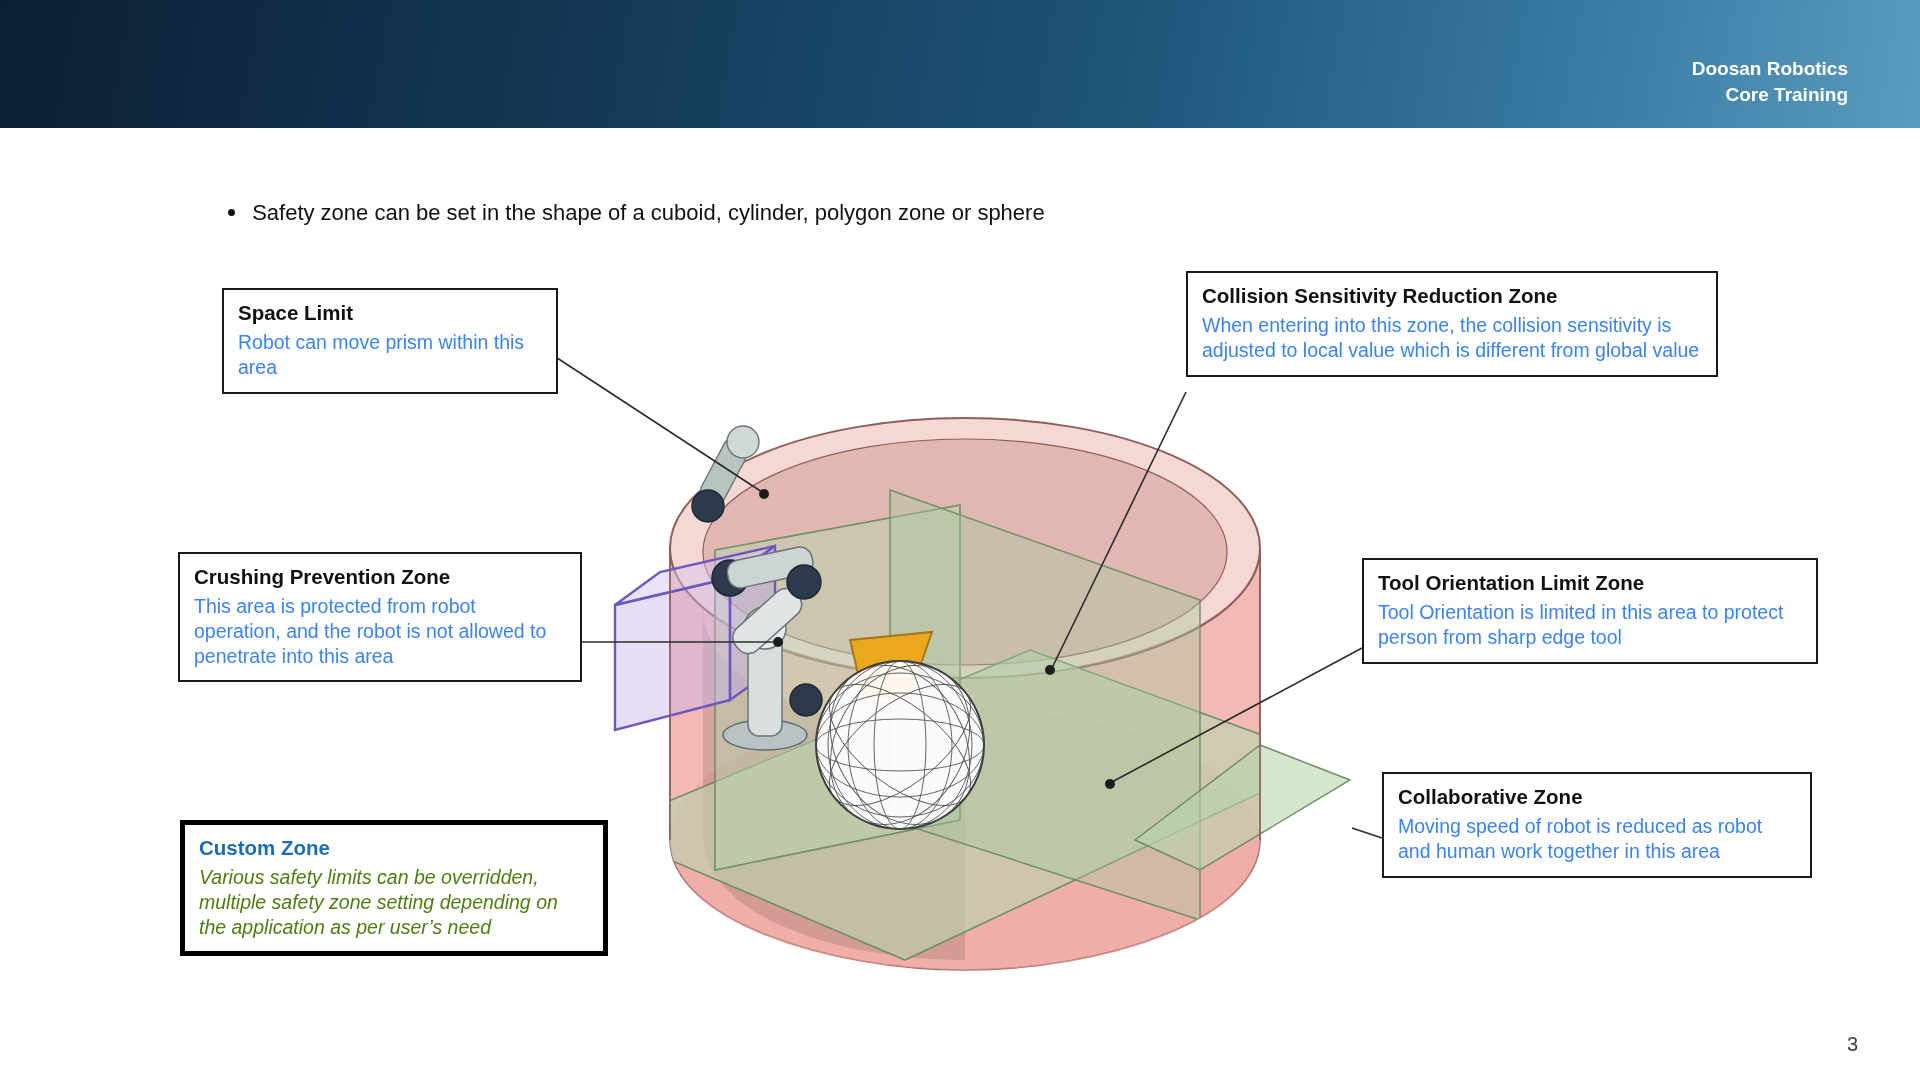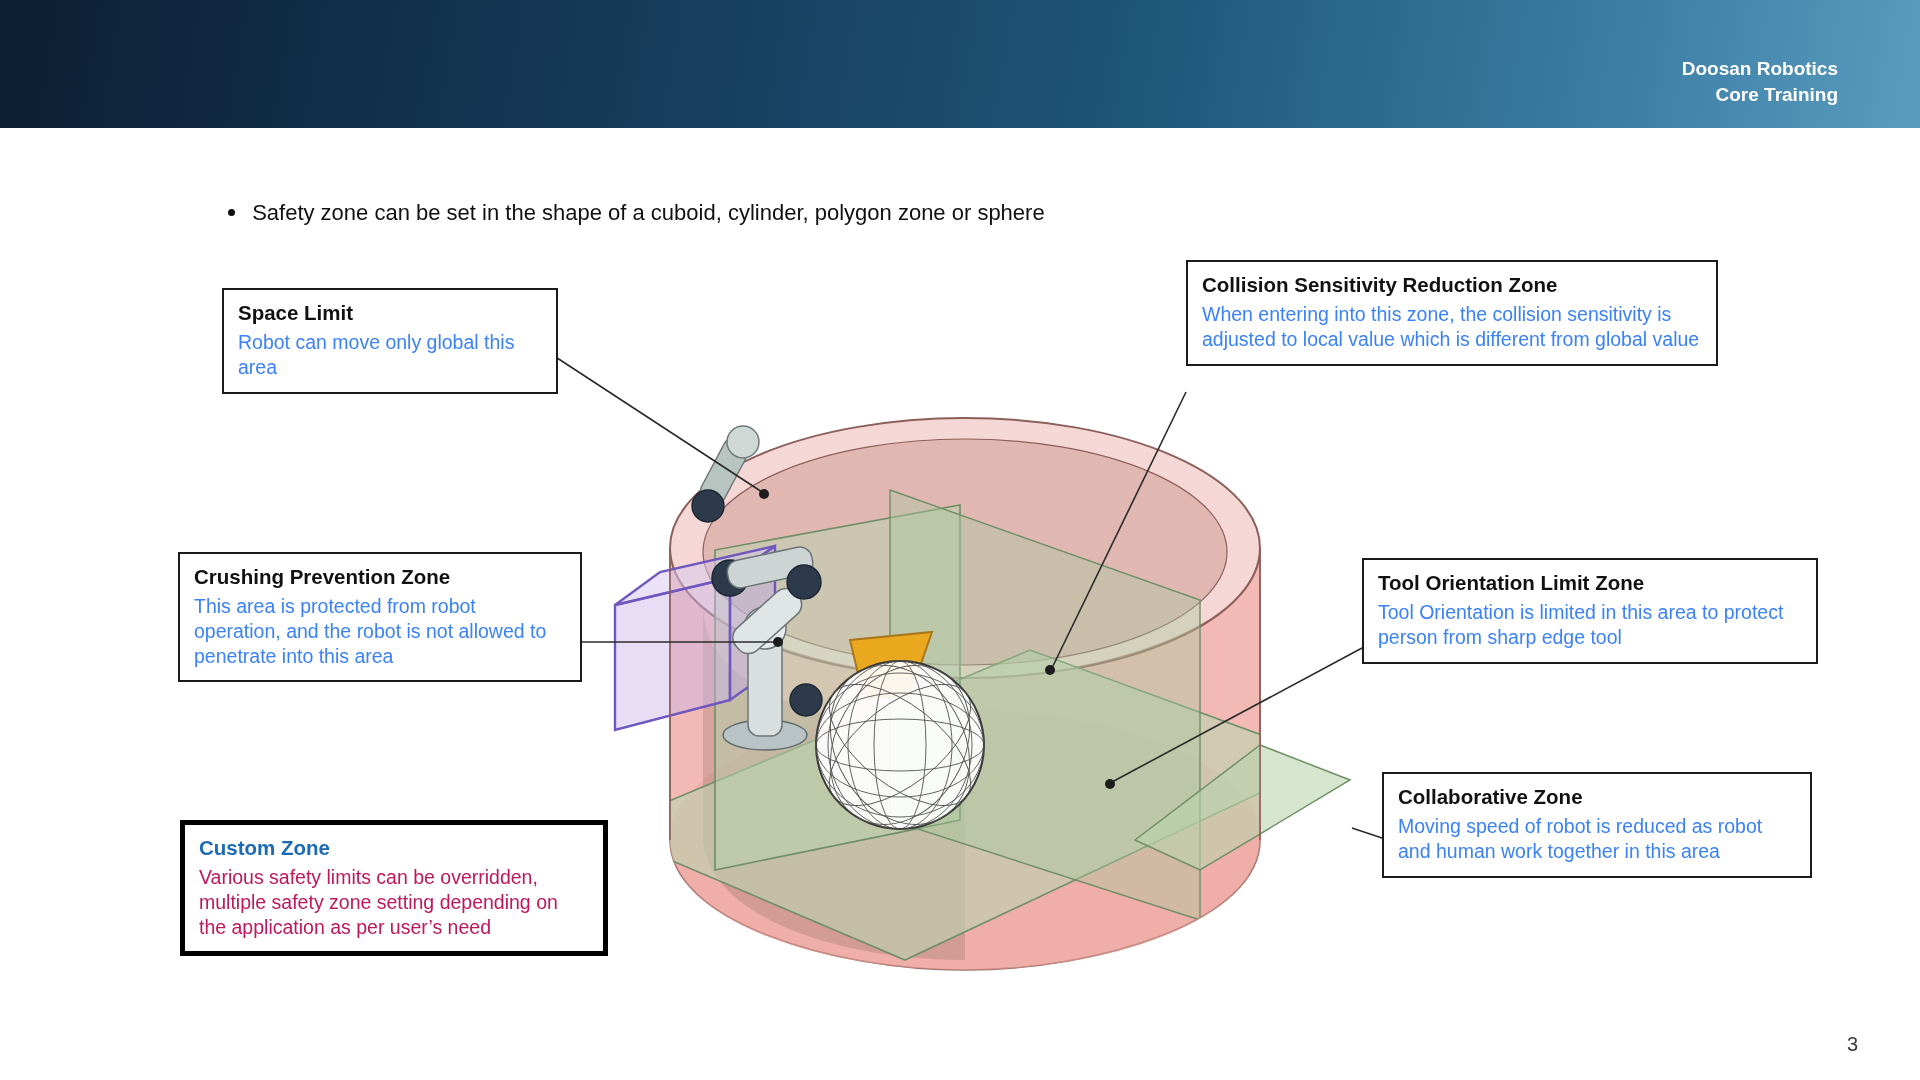--- a/index.html
+++ b/index.html
@@ -21,21 +21,21 @@
     position: absolute; left: 0; top: 0;
     width: 1920px; height: 128px;
     background: linear-gradient(100deg, #0c1f33 0%, #143653 28%, #1d5478 58%, #3e7fa6 85%, #5a9cbf 100%);
   }
   .header-title {
     position: absolute; left: 182px; top: 62px;
     font-size: 33px; font-weight: bold; color: #ffffff;
     letter-spacing: 0.2px;
   }
   .brand {
-    position: absolute; right: 82px; top: 56px;
+    position: absolute; right: 72px; top: 56px;
     text-align: right; color: #ffffff;
     font-size: 19px; font-weight: bold; line-height: 1.35;
   }
 
   
   .h-section {
     position: absolute; left: 198px; top: 152px;
     font-size: 27px; font-weight: bold; color: #111111;
   }
   .h-bullet {
@@ -59,26 +59,26 @@
     font-size: 20.5px; font-weight: bold; color: #111111;
     margin-bottom: 4px; line-height: 1.25;
   }
   .box .btext {
     font-size: 19.5px; color: #3b82f6; line-height: 1.28;
   }
   .box.custom {
     border: 5px solid #000000;
   }
   .box.custom .btitle { color: #1b6bb5; }
-  .box.custom .btext  { color: #be185d; }
+  .box.custom .btext  { color: #4d7c0f; font-style: italic; }
 
   #box-space-limit      { left: 222px;  top: 288px;  width: 336px; }
   #box-crushing         { left: 178px;  top: 552px;  width: 404px; }
   #box-custom           { left: 180px;  top: 820px;  width: 428px; }
-  #box-collision        { left: 1186px; top: 260px;  width: 532px; }
+  #box-collision        { left: 1186px; top: 271px;  width: 532px; }
   #box-tool-orientation { left: 1362px; top: 558px;  width: 456px; }
   #box-collaborative    { left: 1382px; top: 772px;  width: 430px; }
 
   
   #figure {
     position: absolute; left: 560px; top: 400px;
     width: 810px; height: 620px;
   }
   #figure svg { display: block; }
 
@@ -204,21 +204,21 @@
     <g fill="#1d1d1d">
       <circle cx="764" cy="494" r="5"></circle>
       <circle cx="778" cy="642" r="5"></circle>
       <circle cx="1050" cy="670" r="5"></circle>
       <circle cx="1110" cy="784" r="5"></circle>
     </g>
   </svg>
 
   <div class="box" id="box-space-limit">
     <div class="btitle">Space Limit</div>
-    <div class="btext">Robot can move only global this area</div>
+    <div class="btext">Robot can move prism within this area</div>
   </div>
 
   <div class="box" id="box-crushing">
     <div class="btitle">Crushing Prevention Zone</div>
     <div class="btext">This area is protected from robot operation, and the robot is not allowed to penetrate into this area</div>
   </div>
 
   <div class="box custom" id="box-custom">
     <div class="btitle">Custom Zone</div>
     <div class="btext">Various safety limits can be overridden, multiple safety zone setting depending on the application as per user’s need</div>

